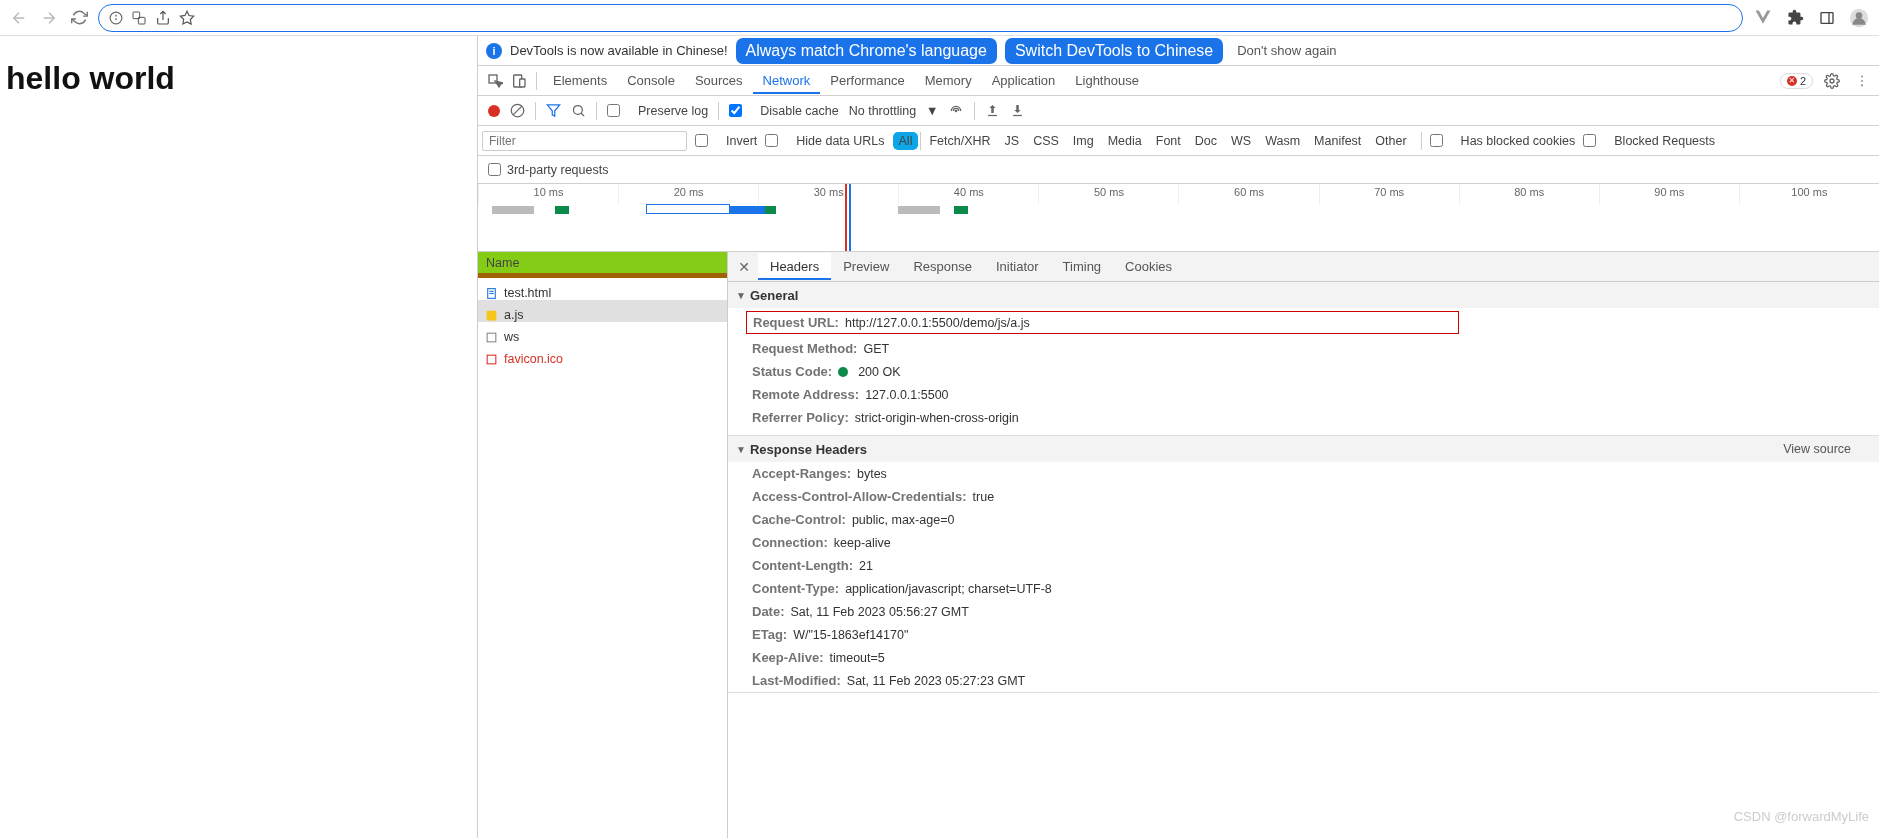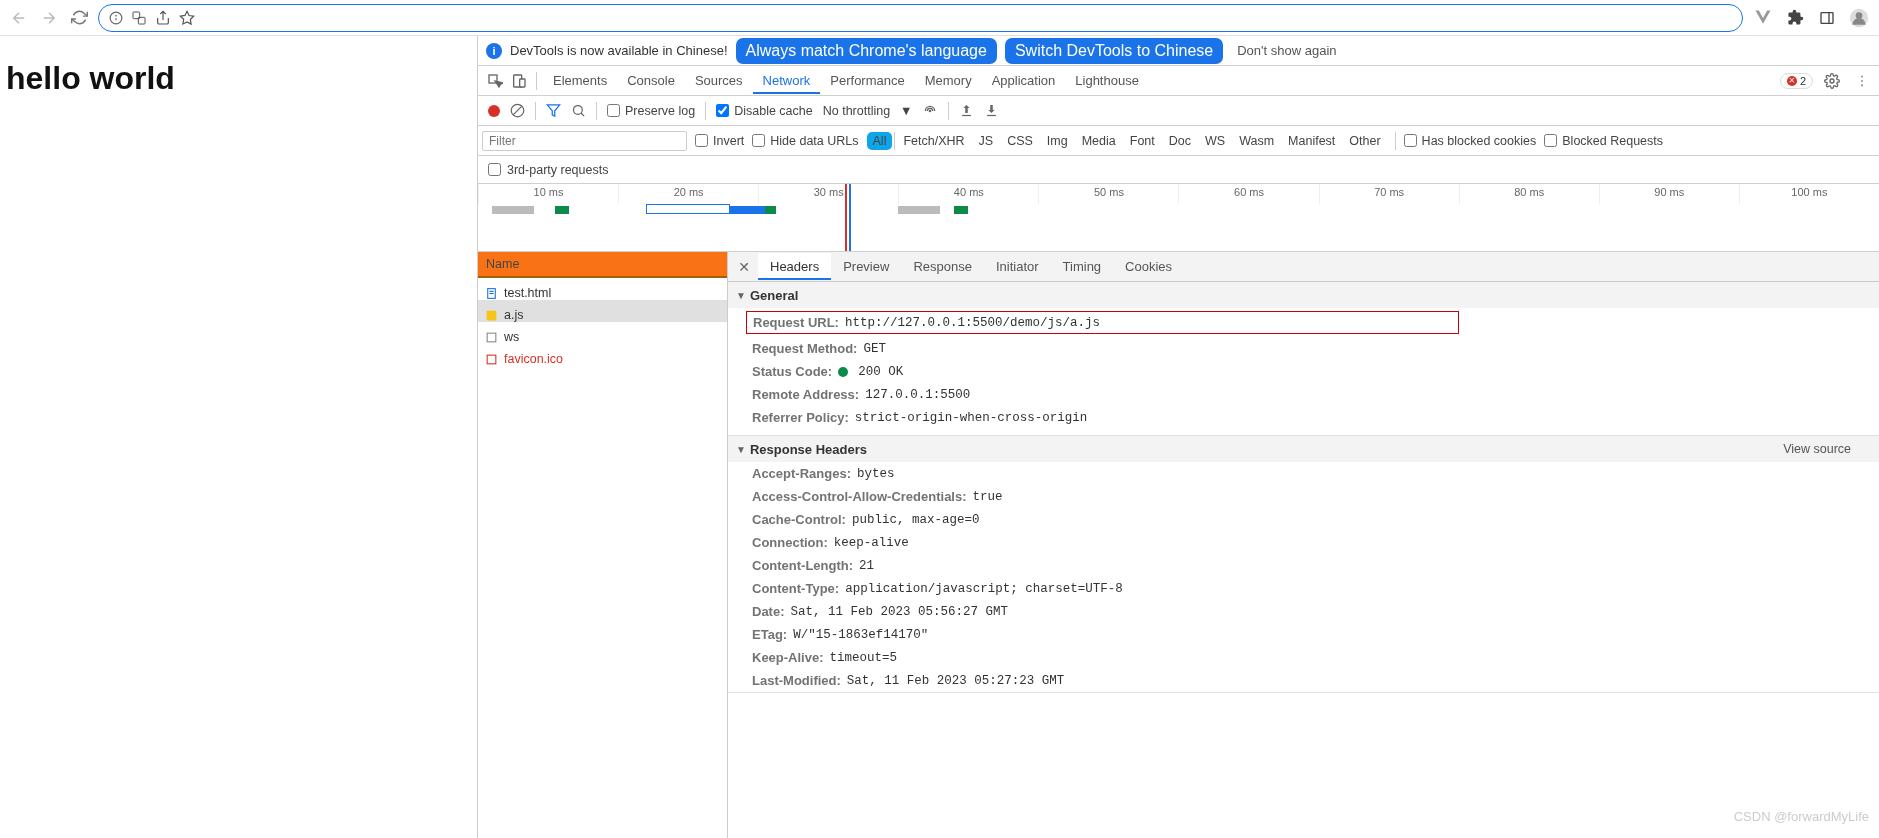--- a/index.html
+++ b/index.html
@@ -22,57 +22,57 @@
 .dt-tabs{height:30px;border-bottom:1px solid #d0d0d0;display:flex;align-items:center;padding:0 6px;gap:2px}
 .dt-tabs .sq{width:22px;height:22px;display:flex;align-items:center;justify-content:center;color:#666}
 .dt-tabs .sep{width:1px;height:18px;background:#ccc;margin:0 4px}
 .tab{padding:6px 10px;color:#555;font-size:13px;cursor:pointer}
 .tab.active{color:#1a73e8;border-bottom:2px solid #1a73e8;padding-bottom:4px}
 .dt-tabs .right{margin-left:auto;display:flex;align-items:center;gap:8px}
 .err-badge{display:flex;align-items:center;gap:3px;border:1px solid #ddd;border-radius:10px;padding:1px 6px;font-size:11px}
 .err-badge .dot{width:10px;height:10px;background:#d93025;border-radius:50%;display:flex;align-items:center;justify-content:center;color:#fff;font-size:8px}
 .net-tb{height:30px;border-bottom:1px solid #d0d0d0;display:flex;align-items:center;padding:0 10px;gap:10px;font-size:12.5px;color:#444}
 .rec{width:12px;height:12px;border-radius:50%;background:#d93025}
-.chk{display:flex;align-items:center;gap:5px}
+.chk{display:flex;align-items:center;gap:18px}
 .chk input{width:13px;height:13px}
 .sep-v{width:1px;height:18px;background:#ccc}
 .filter-row{height:30px;border-bottom:1px solid #d0d0d0;display:flex;align-items:center;padding:0 4px;gap:8px;font-size:12.5px;color:#444}
 .filter-in{width:205px;height:20px;border:1px solid #ccc;border-radius:2px;padding:0 6px;font-size:12px;color:#999}
 .ftab{padding:2px 6px;cursor:pointer}
 .ftab.sel{background:#0ea5e9;border-radius:5px}
 .thirdp{height:28px;border-bottom:1px solid #d0d0d0;display:flex;align-items:center;padding:0 10px;gap:6px;font-size:12.5px;color:#444}
 .timeline{height:68px;border-bottom:1px solid #d0d0d0;position:relative;background:#fff}
 .tl-ticks{position:absolute;top:0;left:0;right:0;height:20px;display:flex;font-size:11px;color:#666}
 .tl-tick{flex:1;text-align:center;border-left:1px solid #eee;padding-top:2px}
 .tl-bars{position:absolute;top:22px;left:0;right:0;height:12px}
 .tl-bar{position:absolute;height:8px;background:#bbb}
 .tl-bar.g{background:#0c8a4a}
 .tl-bar.b{background:#1a73e8}
 .tl-bar.o{border:1px solid #1a73e8;background:#fff}
 .tl-cursor{position:absolute;top:0;bottom:0;width:2px;background:#1a73e8;left:26.5%}
 .tl-cursor.r{background:#d93025;left:26.2%}
 .net-body{flex:1;display:flex;overflow:hidden}
 .req-list{width:250px;border-right:1px solid #ccc;display:flex;flex-direction:column}
-.req-hdr{height:26px;border-bottom:2px solid #a16207;display:flex;align-items:center;padding:0 8px;font-size:12.5px;color:#444;font-weight:500;background:#f97316}
+.req-hdr{height:26px;border-bottom:5px solid #a16207;display:flex;align-items:center;padding:0 8px;font-size:12.5px;color:#444;font-weight:500;background:#84cc16}
 .req-row{height:22px;display:flex;align-items:flex-end;padding:0 6px;gap:6px;font-size:12.5px;color:#333;cursor:pointer}
 .req-row.sel{background:#e0e0e0}
 .req-row .ficn{width:14px;height:14px;display:flex;align-items:center;justify-content:center}
 .req-row.red{color:#d93025}
 .detail{flex:1;display:flex;flex-direction:column;overflow:auto}
 .det-tabs{height:30px;border-bottom:1px solid #ccc;display:flex;align-items:center;padding:0 6px;gap:4px;background:#f3f3f3}
 .det-tabs .x{width:20px;text-align:center;color:#666;font-size:14px}
 .dtab{padding:6px 12px;color:#555;font-size:13px;cursor:pointer}
 .dtab.active{color:#333;border-bottom:2px solid #1a73e8;background:#fff;padding-bottom:4px}
 .section{border-bottom:1px solid #e0e0e0}
 .sec-hdr{height:26px;display:flex;align-items:center;padding:0 8px;gap:4px;font-size:13px;font-weight:700;color:#333;background:#f3f3f3}
 .sec-hdr .tri{font-size:10px;color:#666}
 .sec-hdr .vs{margin-left:auto;margin-right:20px;font-weight:400;color:#555;font-size:12.5px}
 .kv{padding:4px 0 4px 24px;display:flex;align-items:center;gap:6px;font-size:13px}
 .kv .k{font-weight:700;color:#737373}
-.kv .v{font-family:Liberation Mono, monospace;color:#333;font-size:12.5px}
+.kv .v{font-family:Liberation Sans, sans-serif;color:#333;font-size:12.5px}
 .kv.boxed{border:1.5px solid #c00;margin:3px 420px 3px 18px;padding:3px 6px}
 .status-dot{width:10px;height:10px;border-radius:50%;background:#0c8a4a;display:inline-block;margin-right:4px}
 .watermark{position:absolute;bottom:14px;right:10px;color:#ccc;font-size:13px}
 svg{flex-shrink:0}
 </style>
 </head>
 <body>
 
 <div class="addrbar">
   <div class="nav-icn dim">

